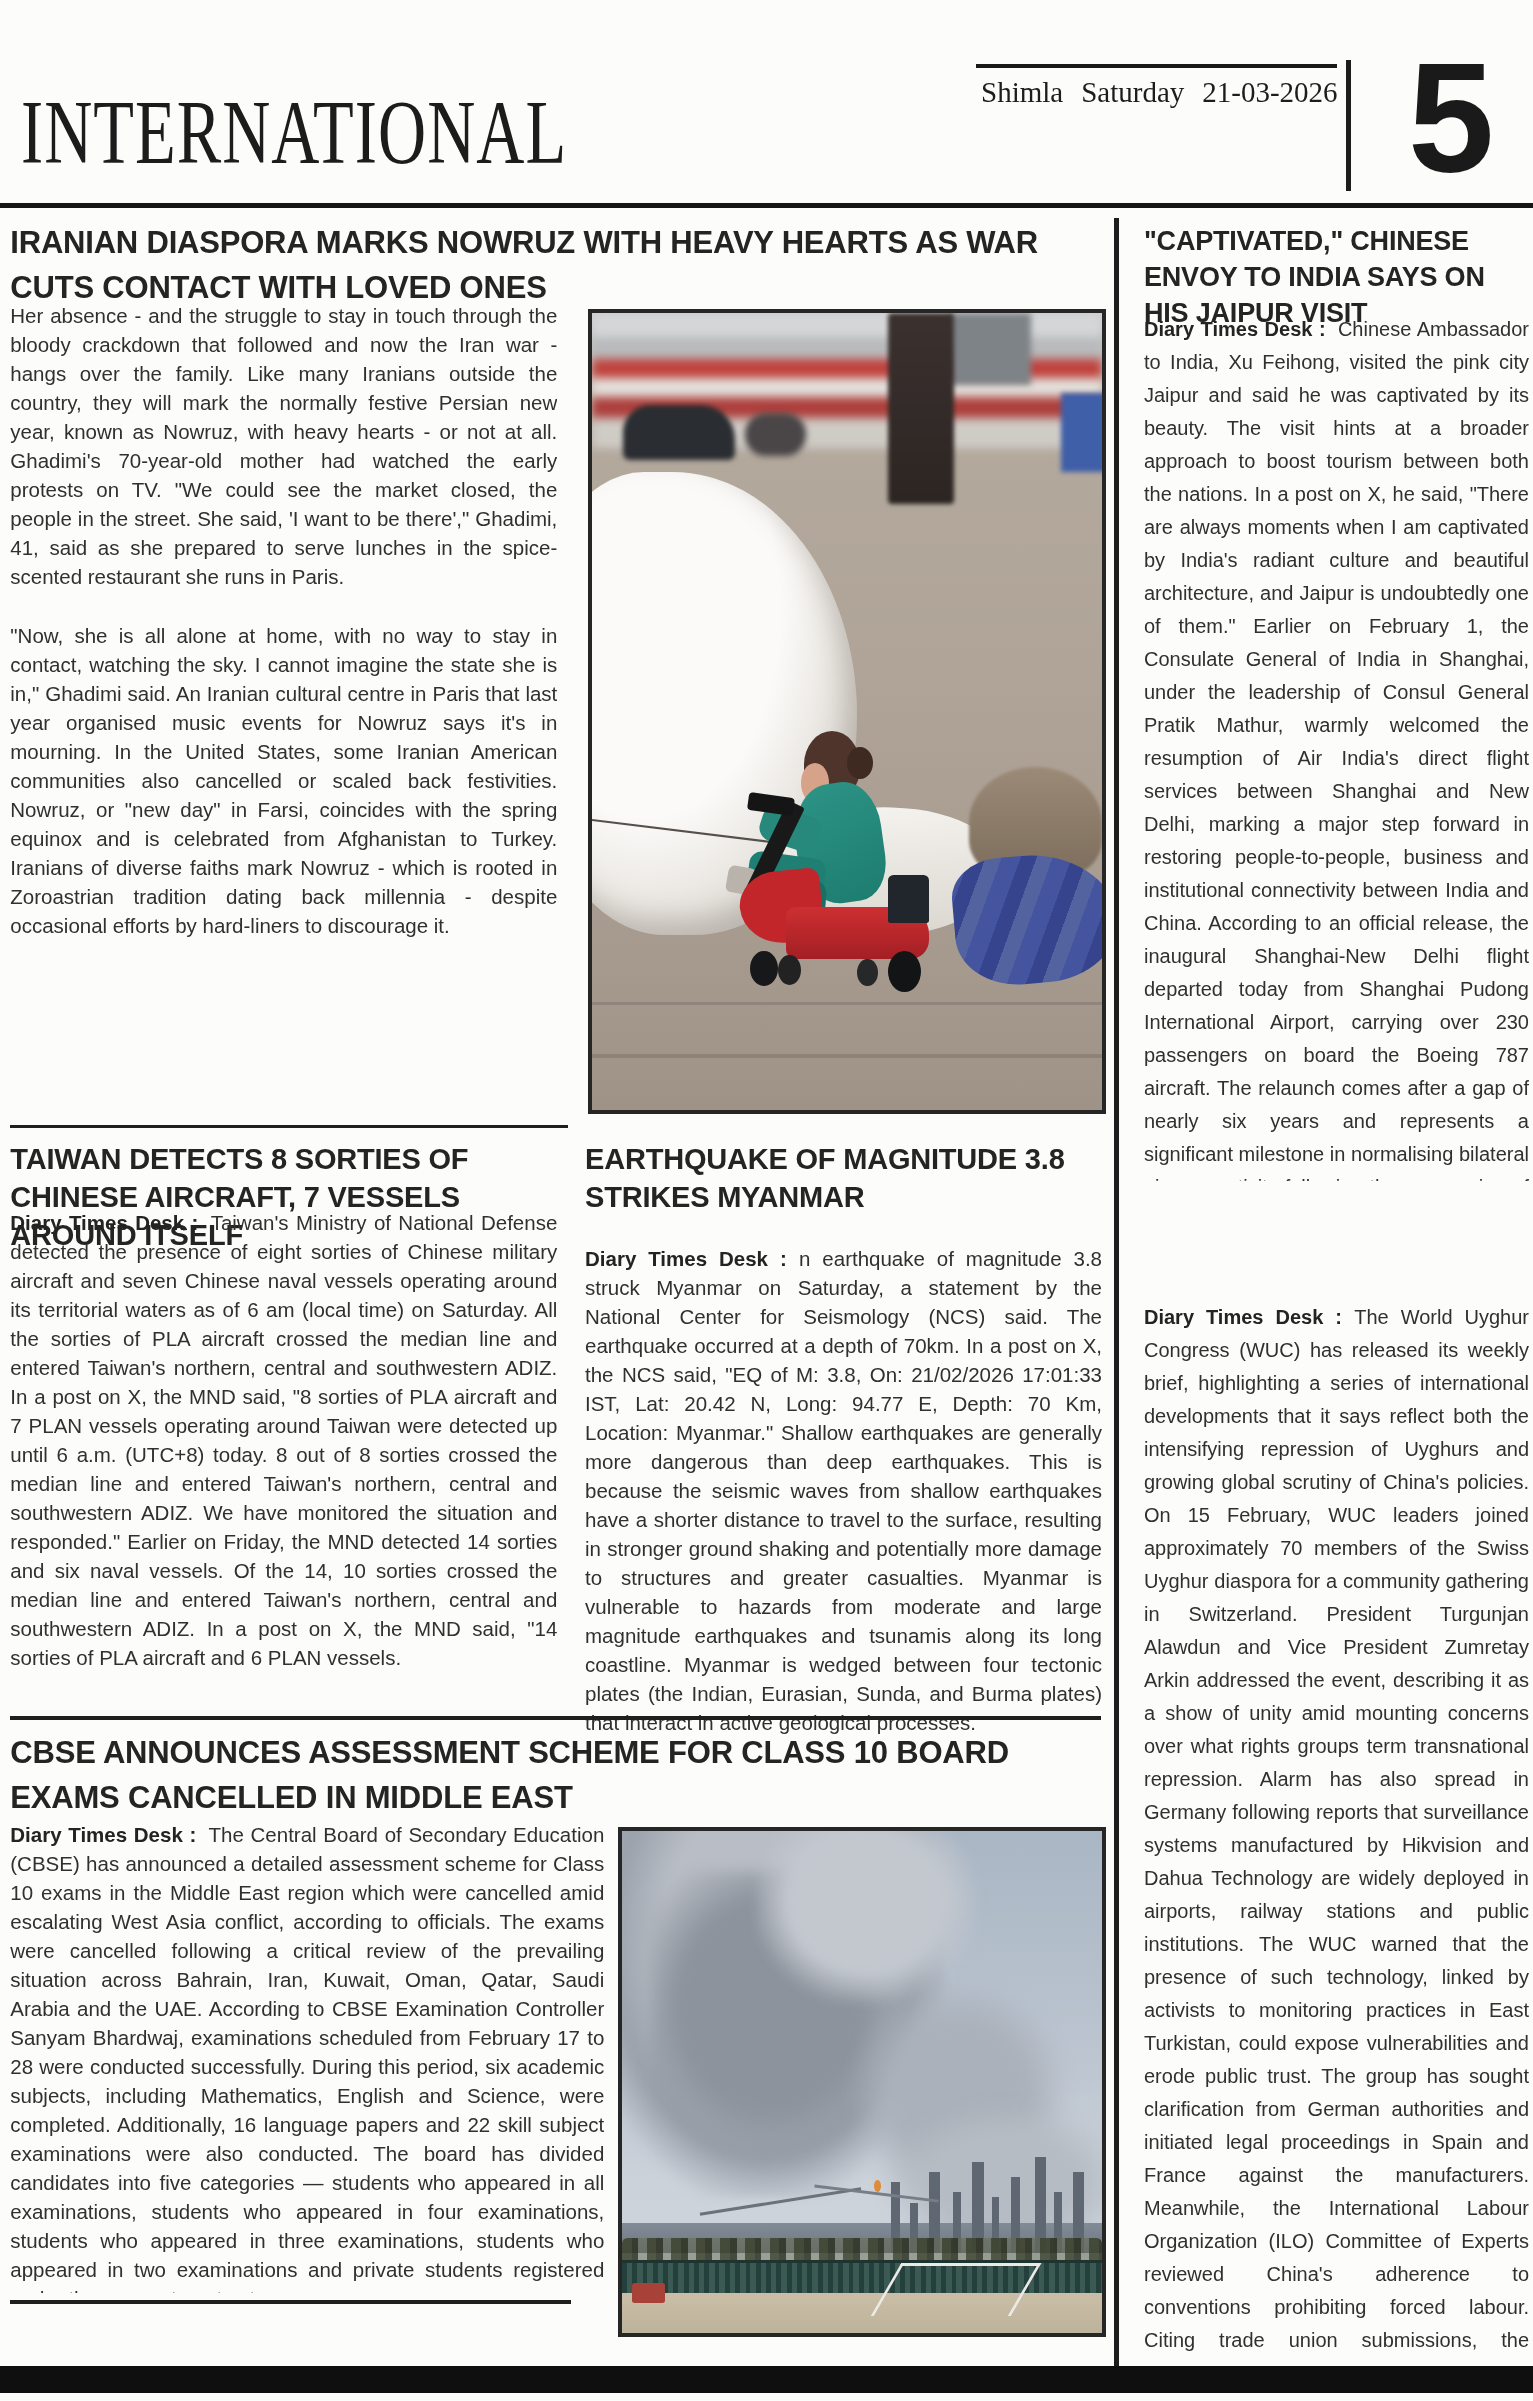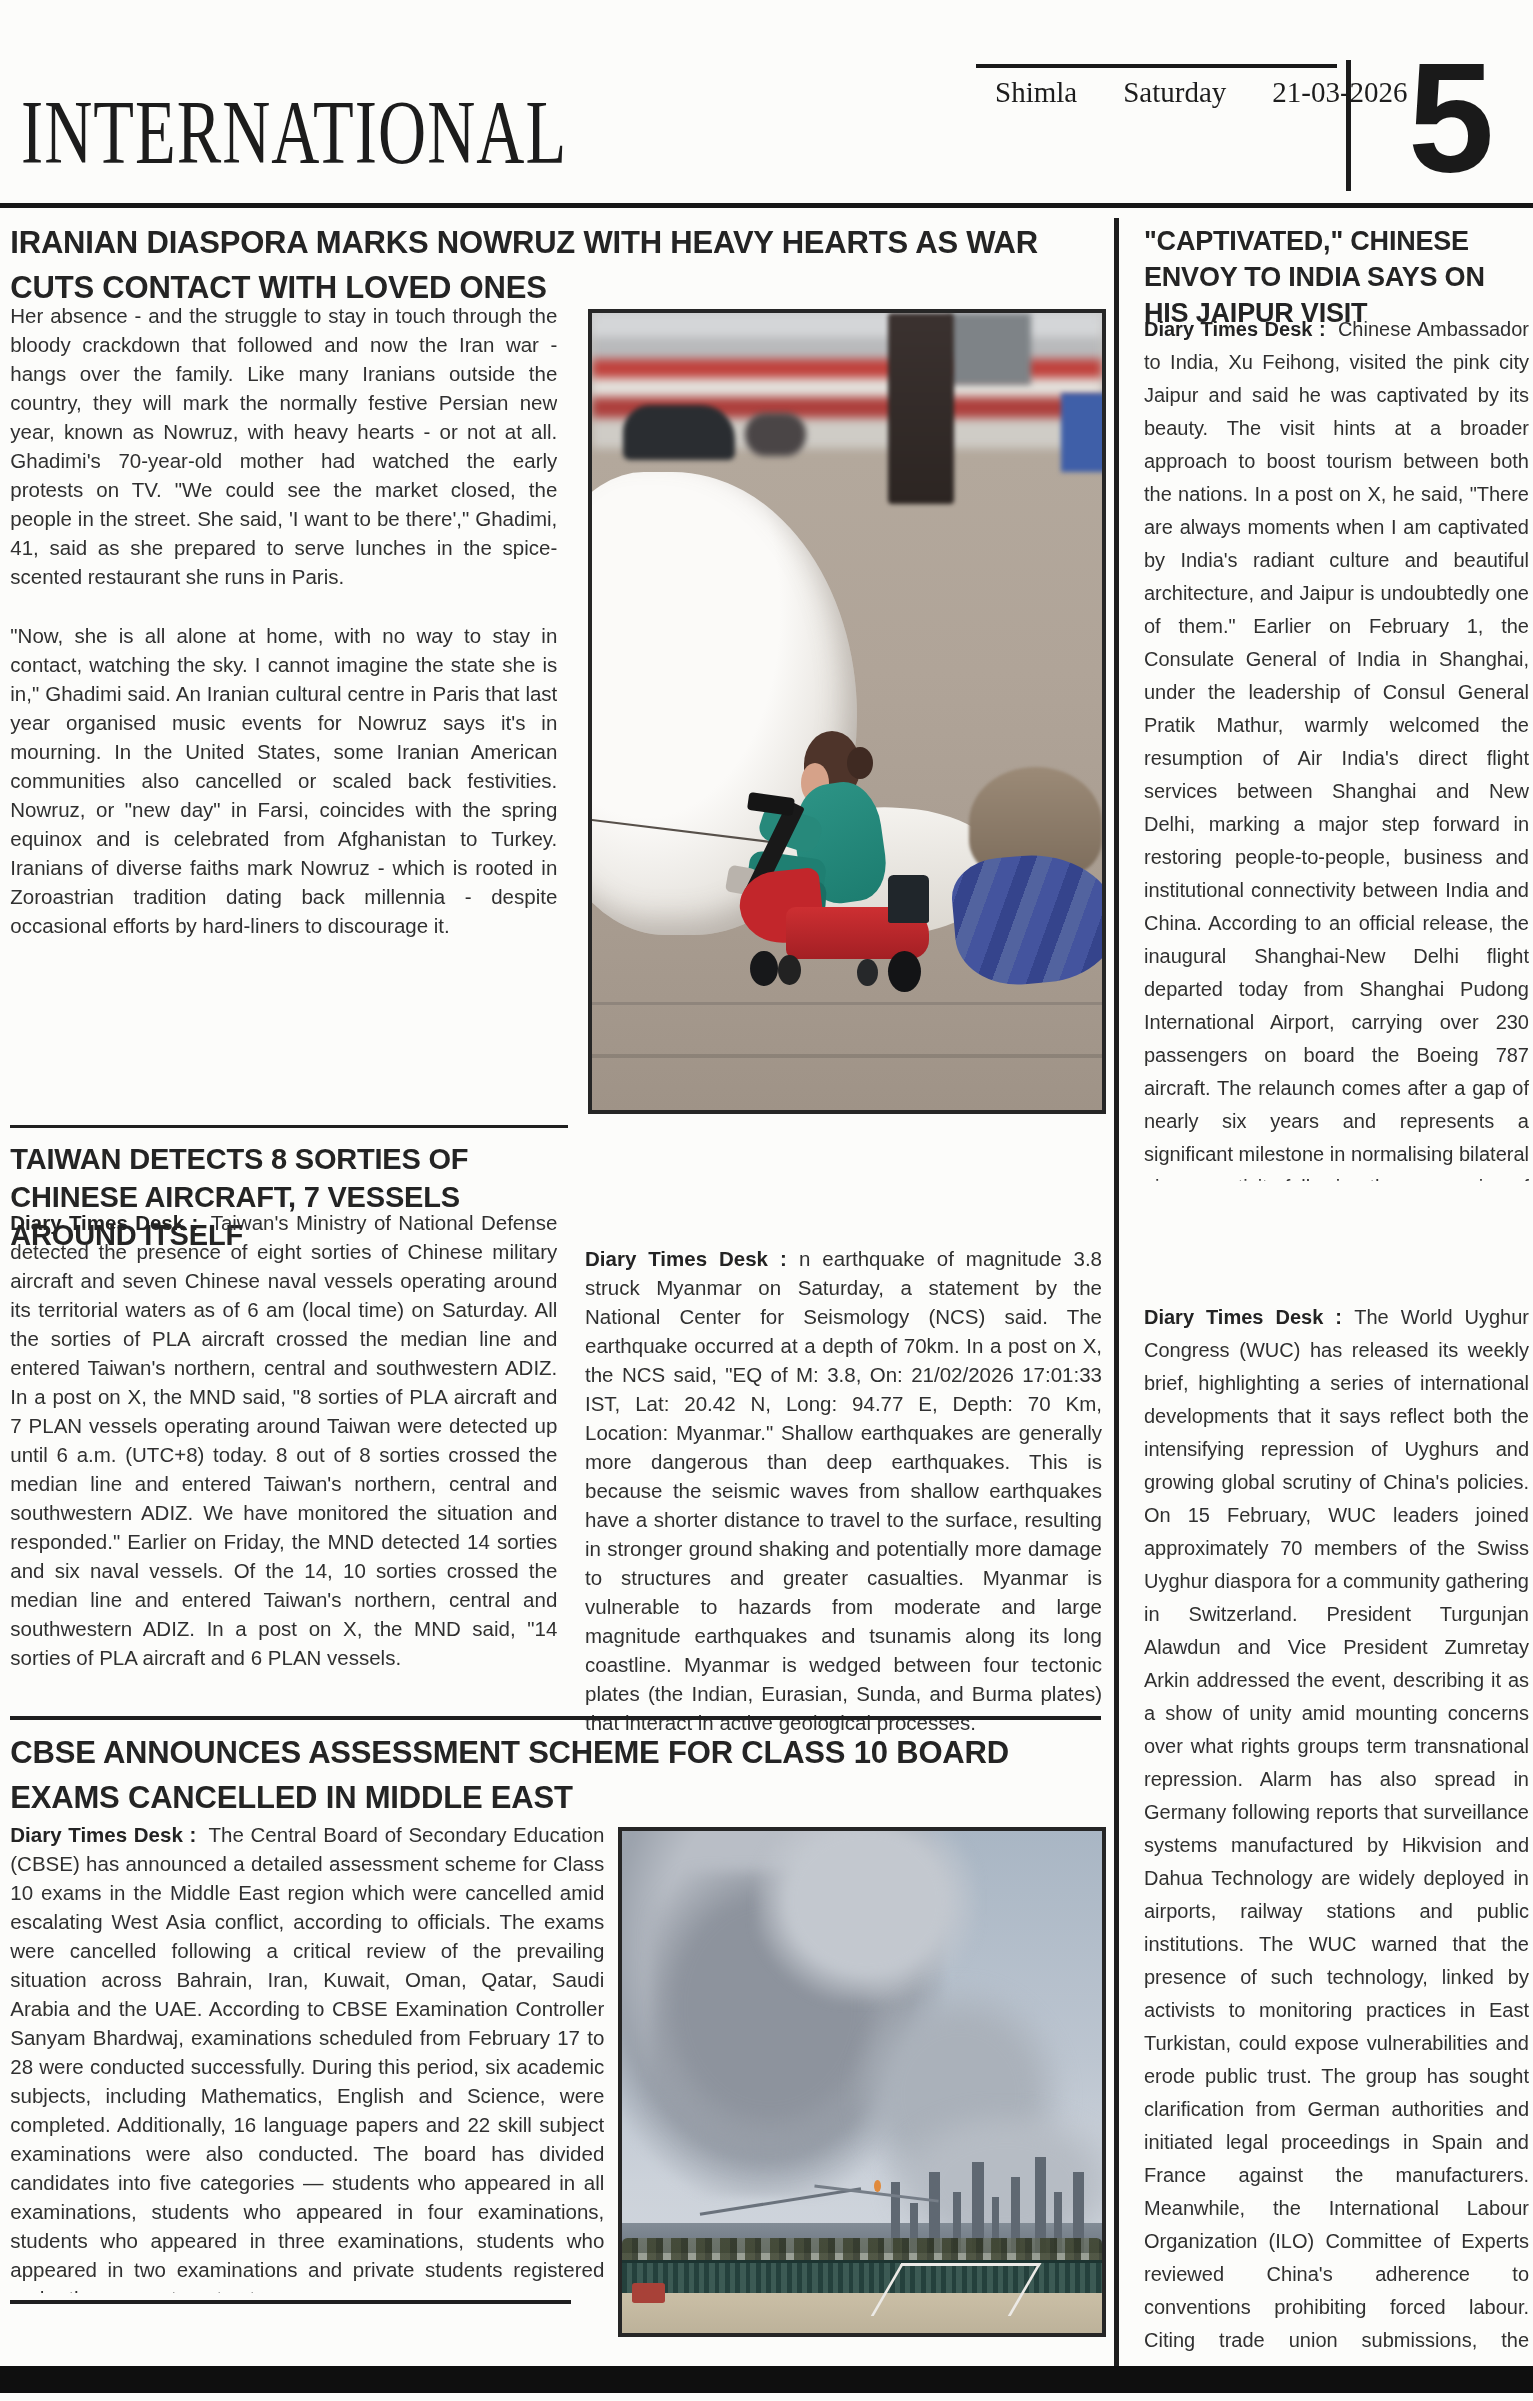--- a/index.html
+++ b/index.html
@@ -7,21 +7,21 @@
         font-family:"Liberation Sans",sans-serif;color:#2b2b2b;}
   
   .intl-title{position:absolute;left:20.5px;top:88px;font-family:"Liberation Serif",serif;
         font-size:90px;line-height:1;font-weight:400;color:#1c1c1c;letter-spacing:1.4px;
         transform:scaleX(.74);transform-origin:left top;white-space:nowrap;}
   .masthead{position:absolute;left:972px;top:57px;width:369px;text-align:center;}
   .paper-title{font-family:"Liberation Serif",serif;font-size:52px;line-height:1.05;
         font-weight:400;color:#181818;letter-spacing:0.7px;white-space:nowrap;}
   .masthead-rule{height:4.1px;background:#191919;margin:6.8px 4.1px 8.2px 4.1px;}
   .dateline{font-family:"Liberation Serif",serif;font-size:29px;color:#1d1d1d;white-space:nowrap;}
-  .dateline span{margin:0 23px;}
+  .dateline span{margin:0 9px;}
   .head-vrule{position:absolute;left:1346px;top:60px;width:4.8px;height:131px;background:#1d1d1d;}
   .page-number{position:absolute;left:1393px;top:40px;width:116px;text-align:center;
         font-weight:700;font-size:155px;line-height:1;color:#1a1a1a;}
   .header-rule{position:absolute;left:0;top:203px;width:1533px;height:4.8px;background:#161616;}
   
   .hl{position:absolute;font-weight:700;text-align:left;color:#242424;letter-spacing:-0.2px;}
   .hl-big{font-size:31px;line-height:45px;}
   .hl-mid{font-size:29px;line-height:38px;}
   .hl-side{font-size:27px;line-height:36px;}
   
@@ -160,20 +160,21 @@
     <div class="p1-roadline2"></div>
   </div>
 
   <div class="rule" style="left:10.3px;top:1125px;width:558px;height:3.4px;"></div>
 
   <div class="hl hl-mid" style="left:10.3px;top:1140px;width:547px;">TAIWAN DETECTS 8 SORTIES OF CHINESE AIRCRAFT, 7 VESSELS AROUND ITSELF</div>
   <div class="bt" style="left:10.3px;top:1208px;width:547px;height:495px;">
     <p><span class="lead">Diary Times Desk :</span><span>Taiwan's Ministry of National Defense detected the presence of eight sorties of Chinese military aircraft and seven Chinese naval vessels operating around its territorial waters as of 6 am (local time) on Saturday. All the sorties of PLA aircraft crossed the median line and entered Taiwan's northern, central and southwestern ADIZ. In a post on X, the MND said, "8 sorties of PLA aircraft and 7 PLAN vessels operating around Taiwan were detected up until 6 a.m. (UTC+8) today. 8 out of 8 sorties crossed the median line and entered Taiwan's northern, central and southwestern ADIZ. We have monitored the situation and responded." Earlier on Friday, the MND detected 14 sorties and six naval vessels. Of the 14, 10 sorties crossed the median line and entered Taiwan's northern, central and southwestern ADIZ. In a post on X, the MND said, "14 sorties of PLA aircraft and 6 PLAN vessels.</span></p>
   </div>
 
+  <div class="hl hl-mid" style="left:585px;top:1140px;width:517px;">EARTHQUAKE OF MAGNITUDE 3.8 STRIKES MYANMAR</div>
   <div class="bt" style="left:585px;top:1208px;width:517px;height:495px;margin-top:36px;">
     <p><span class="lead">Diary Times Desk :</span><span>n earthquake of magnitude 3.8 struck Myanmar on Saturday, a statement by the National Center for Seismology (NCS) said. The earthquake occurred at a depth of 70km. In a post on X, the NCS said, "EQ of M: 3.8, On: 21/02/2026 17:01:33 IST, Lat: 20.42 N, Long: 94.77 E, Depth: 70 Km, Location: Myanmar." Shallow earthquakes are generally more dangerous than deep earthquakes. This is because the seismic waves from shallow earthquakes have a shorter distance to travel to the surface, resulting in stronger ground shaking and potentially more damage to structures and greater casualties. Myanmar is vulnerable to hazards from moderate and large magnitude earthquakes and tsunamis along its long coastline. Myanmar is wedged between four tectonic plates (the Indian, Eurasian, Sunda, and Burma plates) that interact in active geological processes.</span></p>
   </div>
 
   <div class="rule" style="left:10.3px;top:1716px;width:1091px;height:4.1px;"></div>
 
   <div class="hl hl-big" style="left:10.3px;top:1730px;width:1091px;">CBSE ANNOUNCES ASSESSMENT SCHEME FOR CLASS 10 BOARD EXAMS CANCELLED IN MIDDLE EAST</div>
   <div class="bt" style="left:10.3px;top:1820px;width:594px;height:473px;">
     <p><span class="lead">Diary Times Desk :</span><span>The Central Board of Secondary Education (CBSE) has announced a detailed assessment scheme for Class 10 exams in the Middle East region which were cancelled amid escalating West Asia conflict, according to officials. The exams were cancelled following a critical review of the prevailing situation across Bahrain, Iran, Kuwait, Oman, Qatar, Saudi Arabia and the UAE. According to CBSE Examination Controller Sanyam Bhardwaj, examinations scheduled from February 17 to 28 were conducted successfully. During this period, six academic subjects, including Mathematics, English and Science, were completed. Additionally, 16 language papers and 22 skill subject examinations were also conducted. The board has divided candidates into five categories — students who appeared in all examinations, students who appeared in four examinations, students who appeared in three examinations, students who appeared in two examinations and private students registered under the compartment category.</span></p>
   </div>

